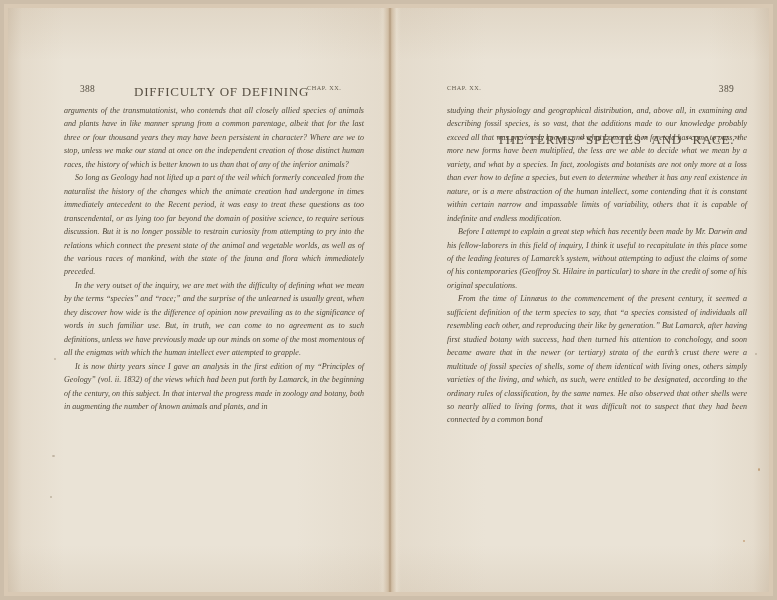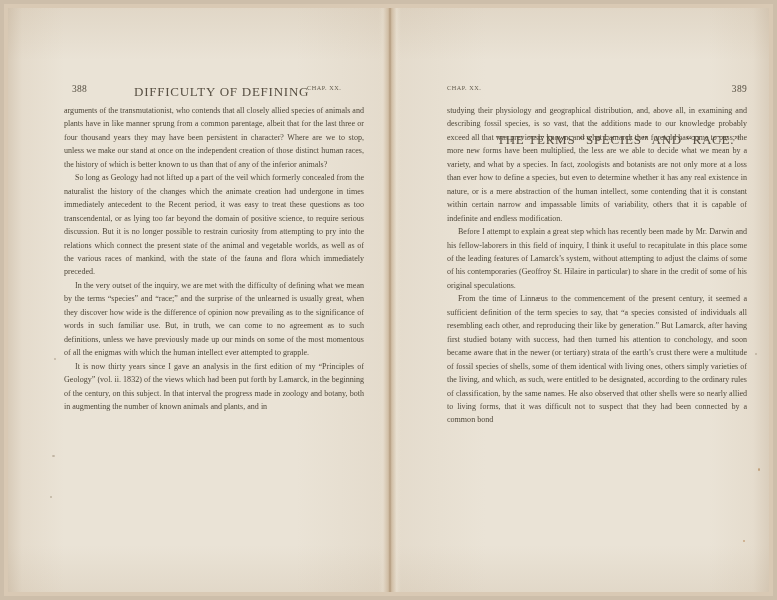--- a/index.html
+++ b/index.html
@@ -140,43 +140,44 @@
     color: #615a4c;
   }
   .rh-title {
     font-size: 13px;
     letter-spacing: 0.75px;
     color: #574f42;
     white-space: nowrap;
   }
 
   
-  #page-388 .rh-folio { left: 8px; }
+  #page-388 .rh-folio { left: 16px; }
   #page-388 .rh-title { left: 70px; }
   #page-388 .rh-chap  { left: 243px; }
 
   
   #page-389 .rh-chap  { left: 0px; }
   #page-389 .rh-title { left: 50px; margin-top: 48px; }
-  #page-389 .rh-folio { right: 0px; }
+  #page-389 .rh-folio { right: 13px; }
 
   .textblock {
     position: absolute;
     top: 96px;
     left: 0;
     width: 100%;
   }
 
   .para {
     margin: 0;
     color: #4e4739;
     font-size: 8.05px;
     line-height: 13.45px;
     text-align: justify;
     text-indent: 11px;
+    font-style: italic;
     -webkit-font-smoothing: none;
   }
   .para.first { text-indent: 0; }
 
   
   .speck {
     position: absolute;
     background: #9c8e79;
     border-radius: 50%;
     opacity: 0.55;

